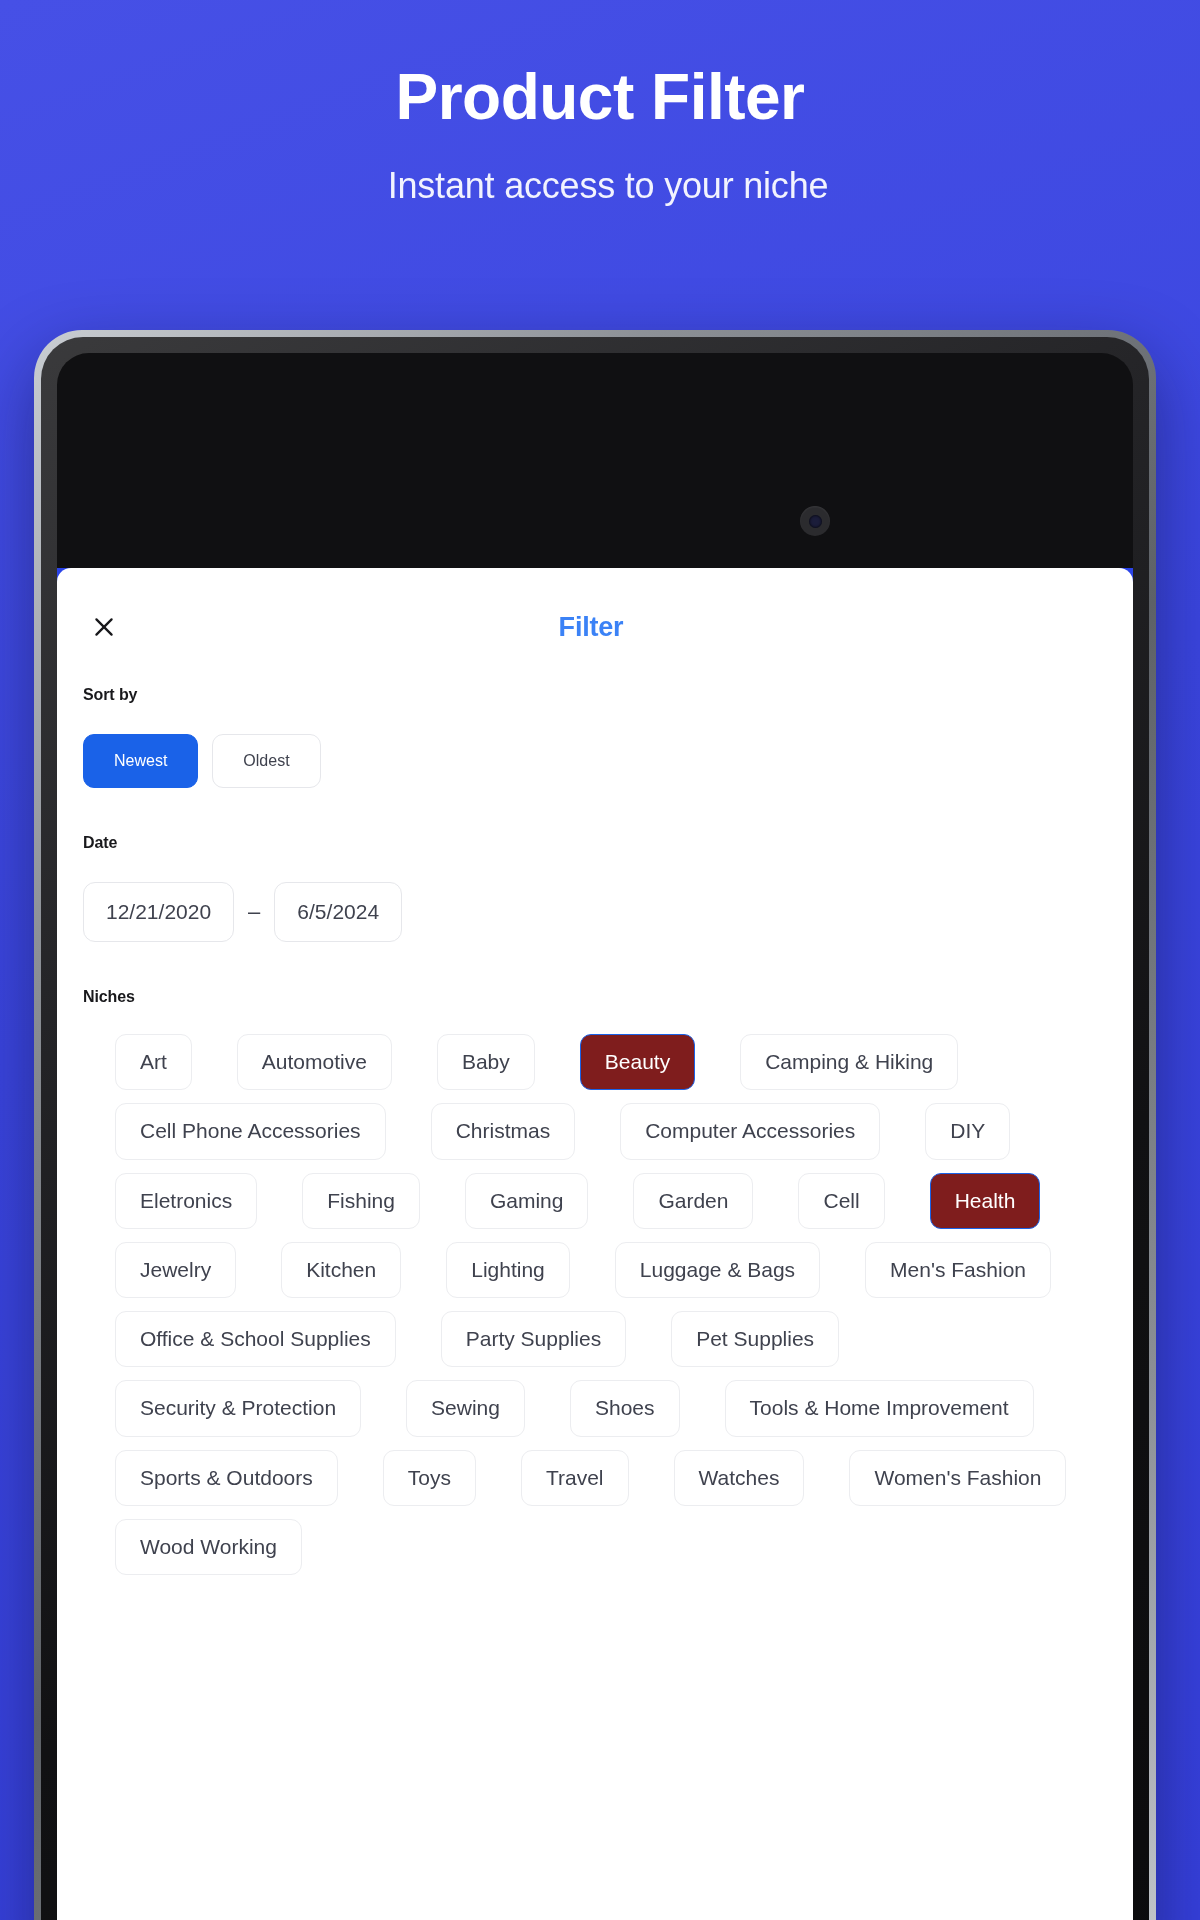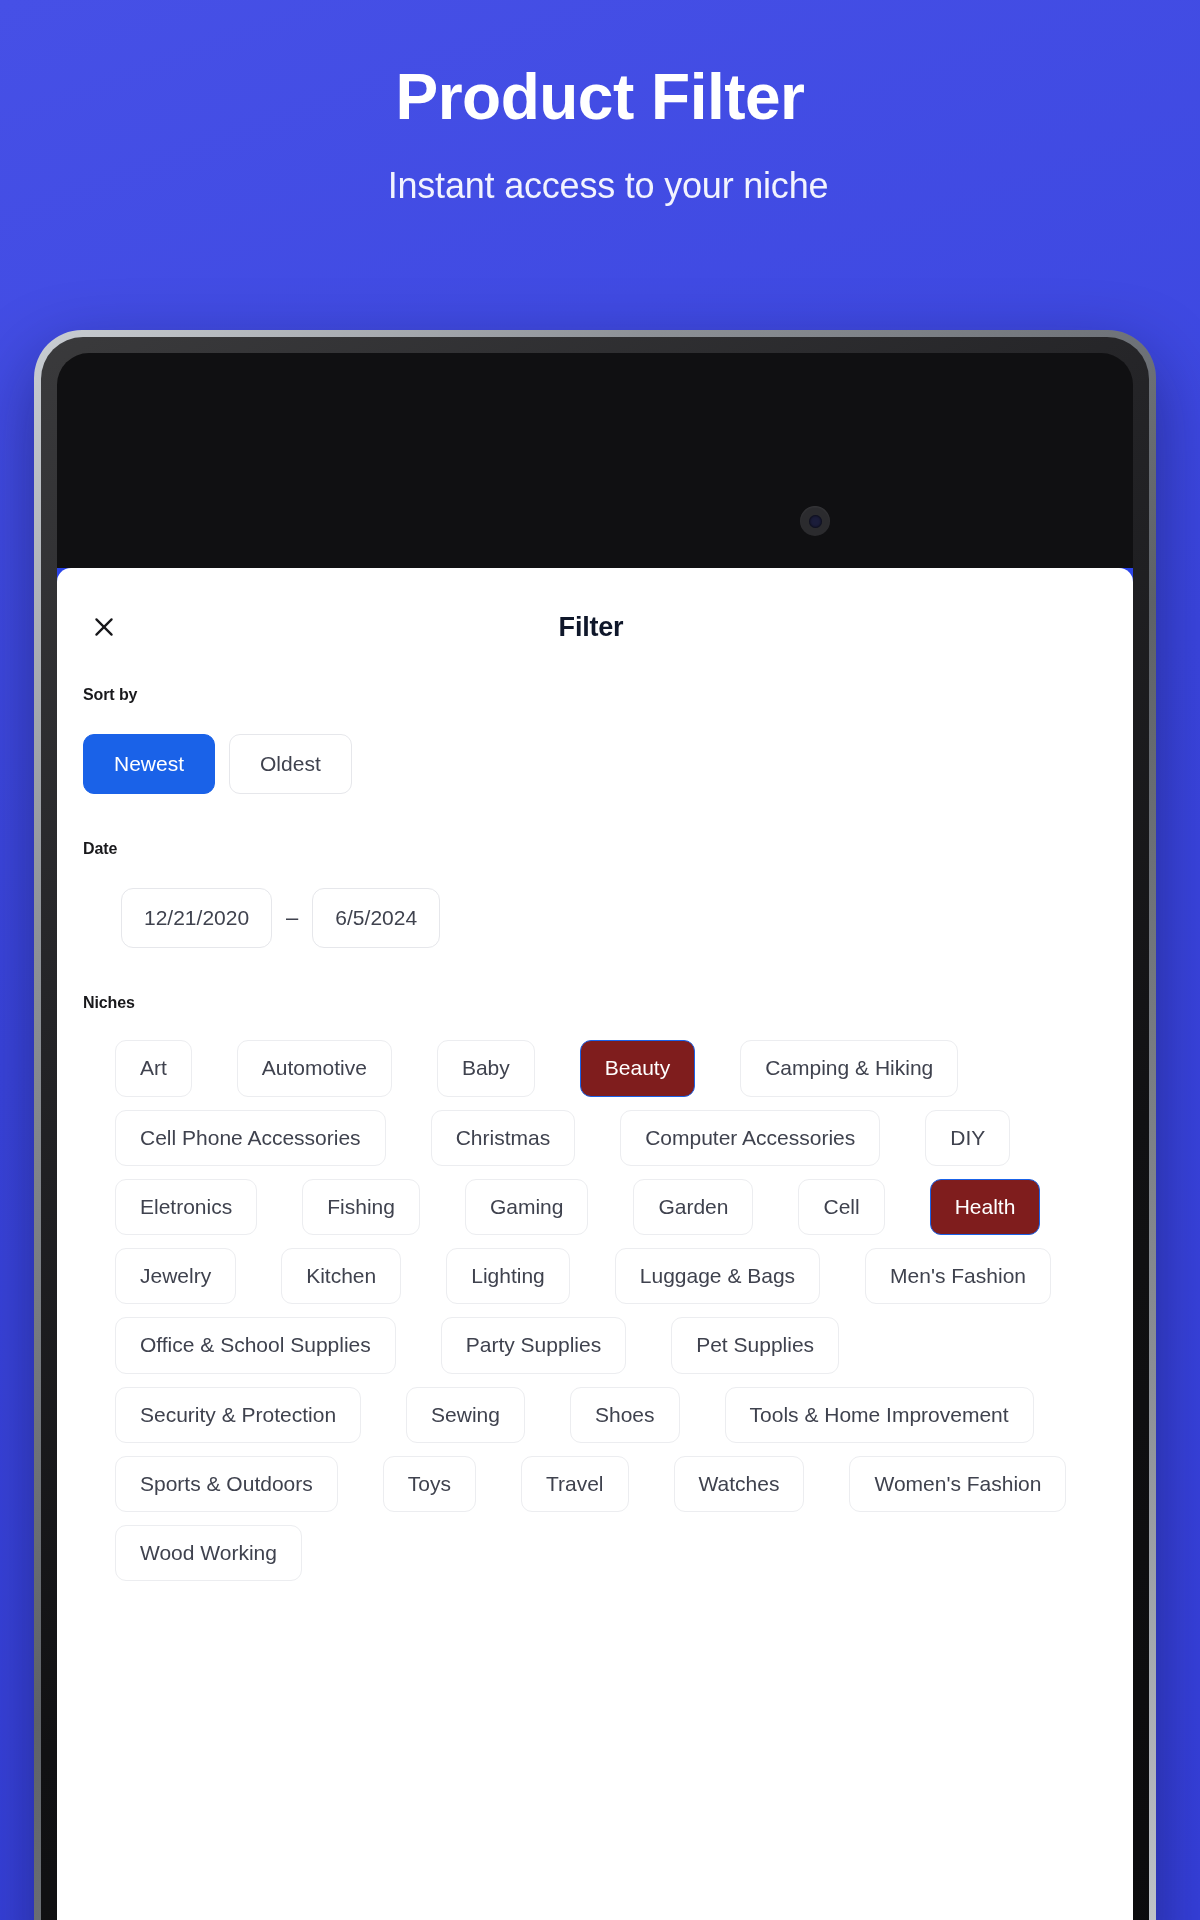--- a/index.html
+++ b/index.html
@@ -116,58 +116,58 @@
     display: flex; align-items: center; justify-content: center;
     cursor: pointer;
     color: #18181B;
   }
   .close-btn svg { display: block; }
   .sheet-title {
     width: 100%;
     text-align: center;
     font-size: 27px;
     font-weight: 700;
-    color: #0f172a;
+    color: #3b82f6;
     letter-spacing: -0.2px;
     padding-right: 8px;
   }
 
   
   .section-label {
     font-size: 16px;
     font-weight: 700;
     color: #19191C;
     letter-spacing: -0.1px;
   }
   .gap-30 { height: 30px; }
   .gap-44 { height: 46px; }
 
   .btn-row { display: flex; gap: 14px; }
   .pill {
     border: 1px solid #E6E7EB;
     border-radius: 11px;
     background: #FFFFFF;
     color: #3F424E;
-    font-size: 21px;
+    font-size: 16px;
     font-weight: 400;
     padding: 14px 28px;
     line-height: 1.25;
     white-space: nowrap;
     cursor: pointer;
     font-family: "Liberation Sans", sans-serif;
   }
   .pill.selected {
     background: #1A62E8;
     border-color: #1A62E8;
     color: #FFFFFF;
   }
   .pill.sort { padding: 16px 30px; font-weight: 400; }
 
   
-  .date-row { display: flex; align-items: center; gap: 0; margin-left: 38px; }
+  .date-row { display: flex; align-items: center; gap: 0; }
   .date-field {
     border: 1px solid #E6E7EB;
     border-radius: 12px;
     background: #FFFFFF;
     color: #3F424E;
     font-size: 21px;
     padding: 17px 22px;
     min-width: 0;
     white-space: nowrap;
     cursor: text;

